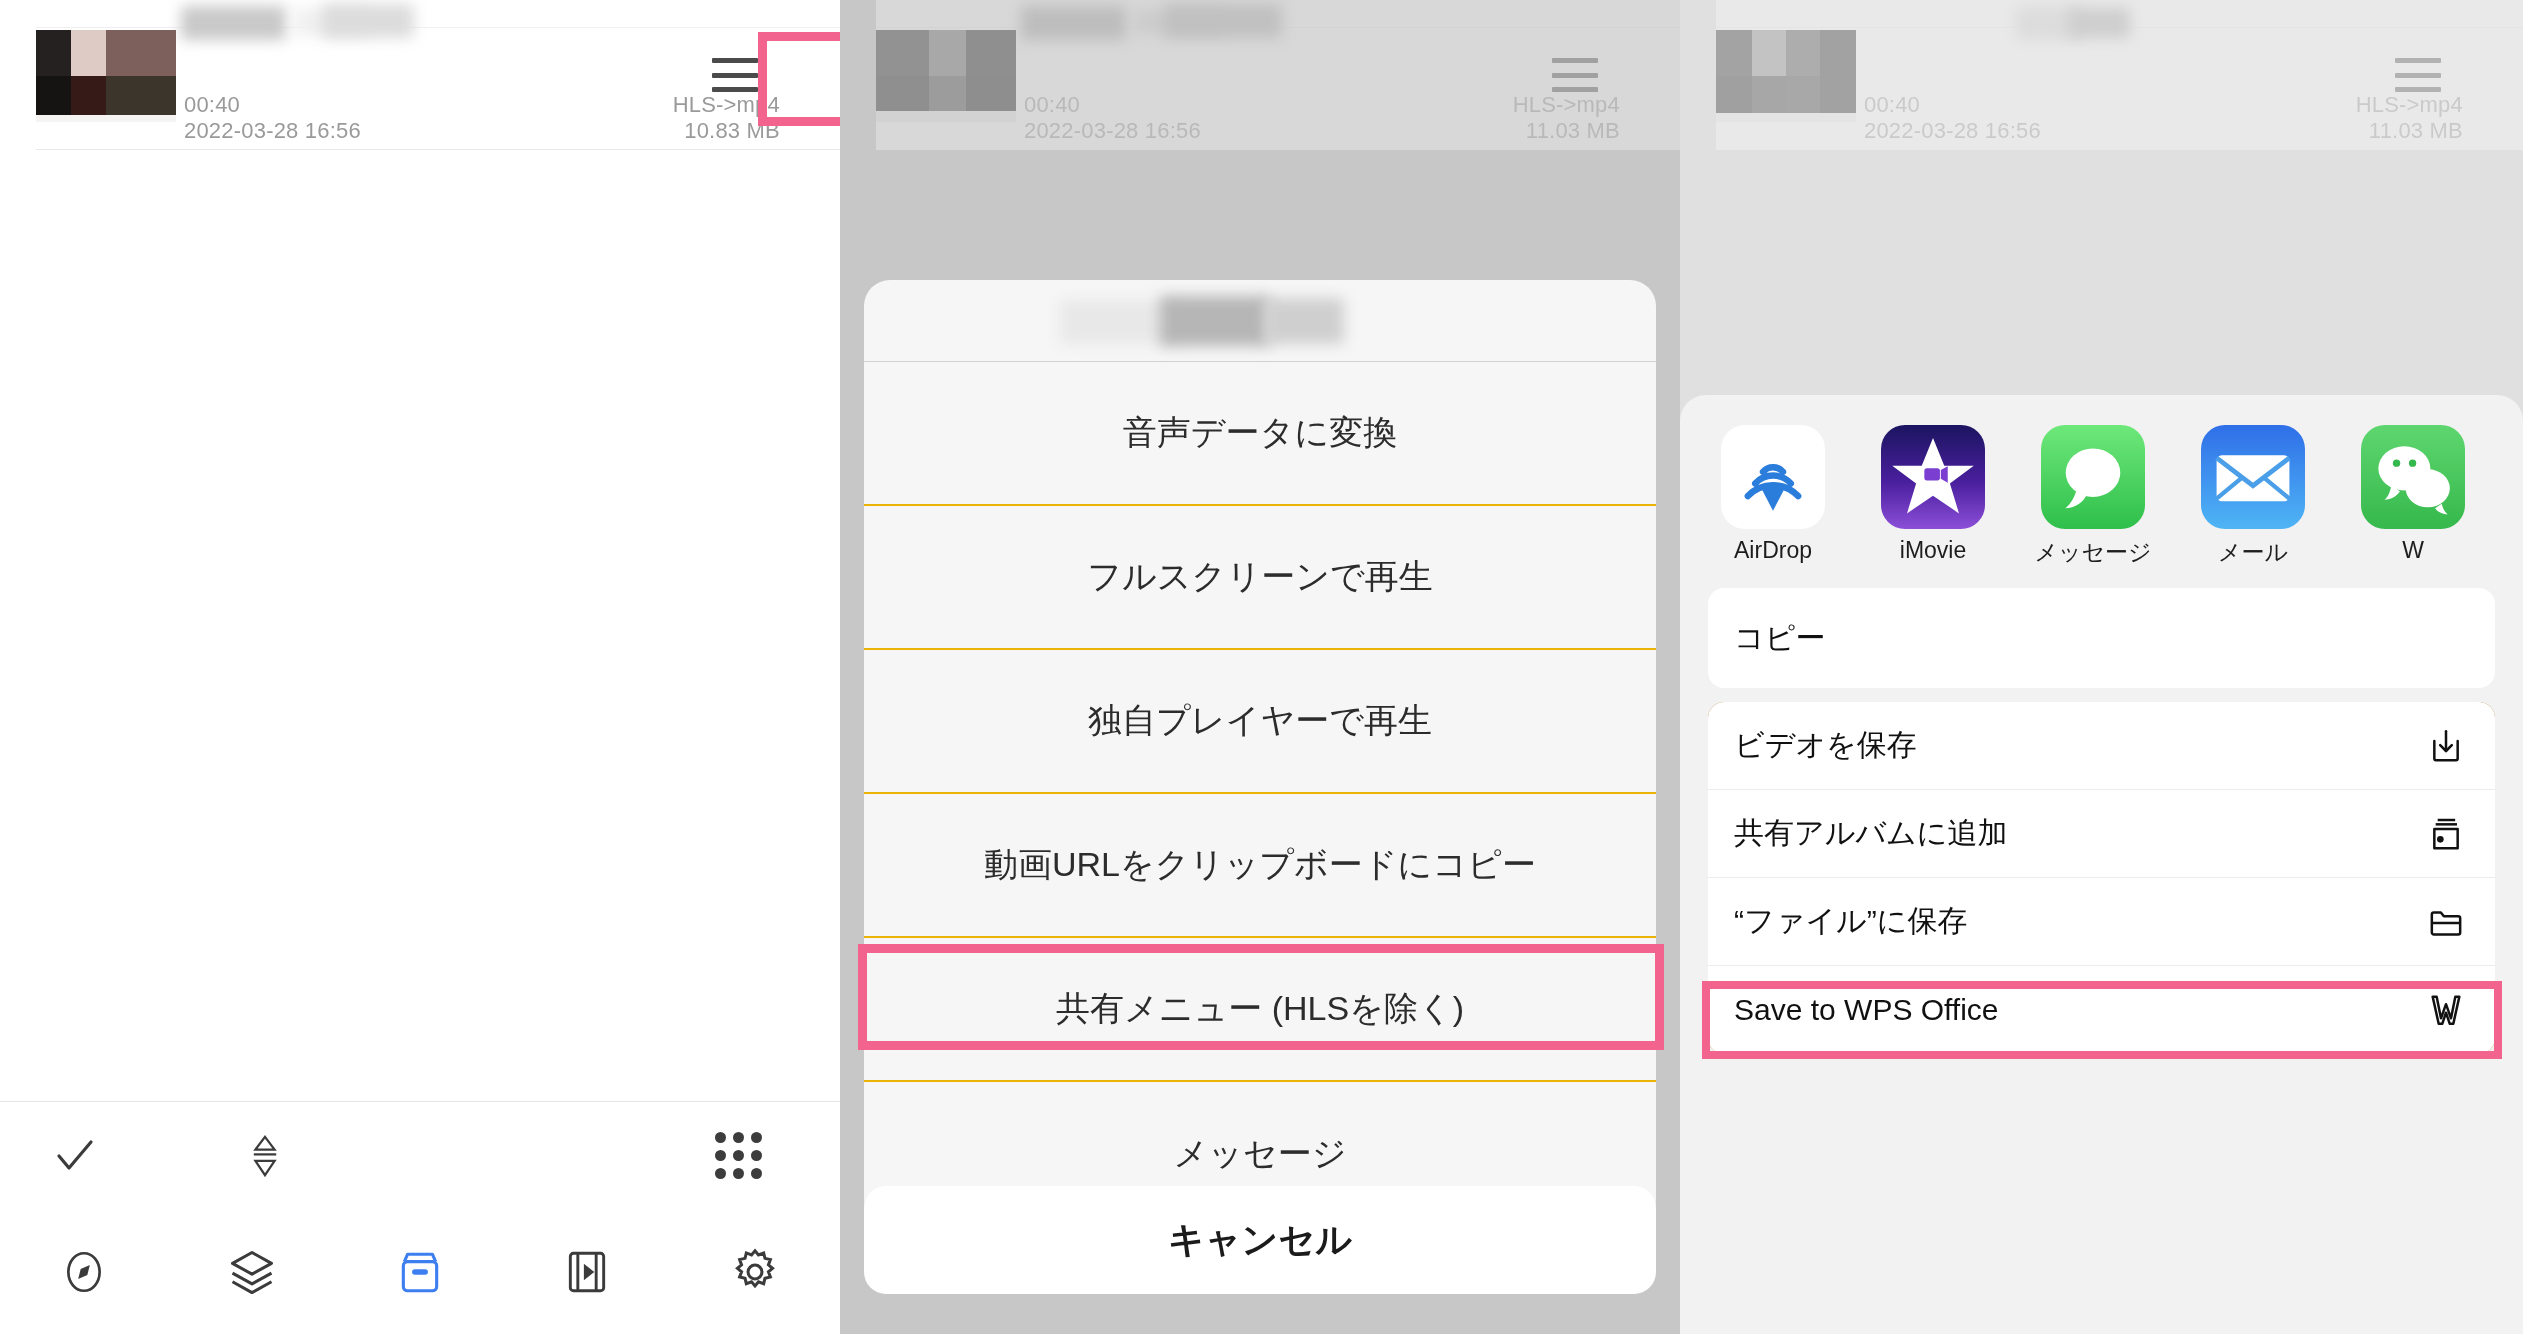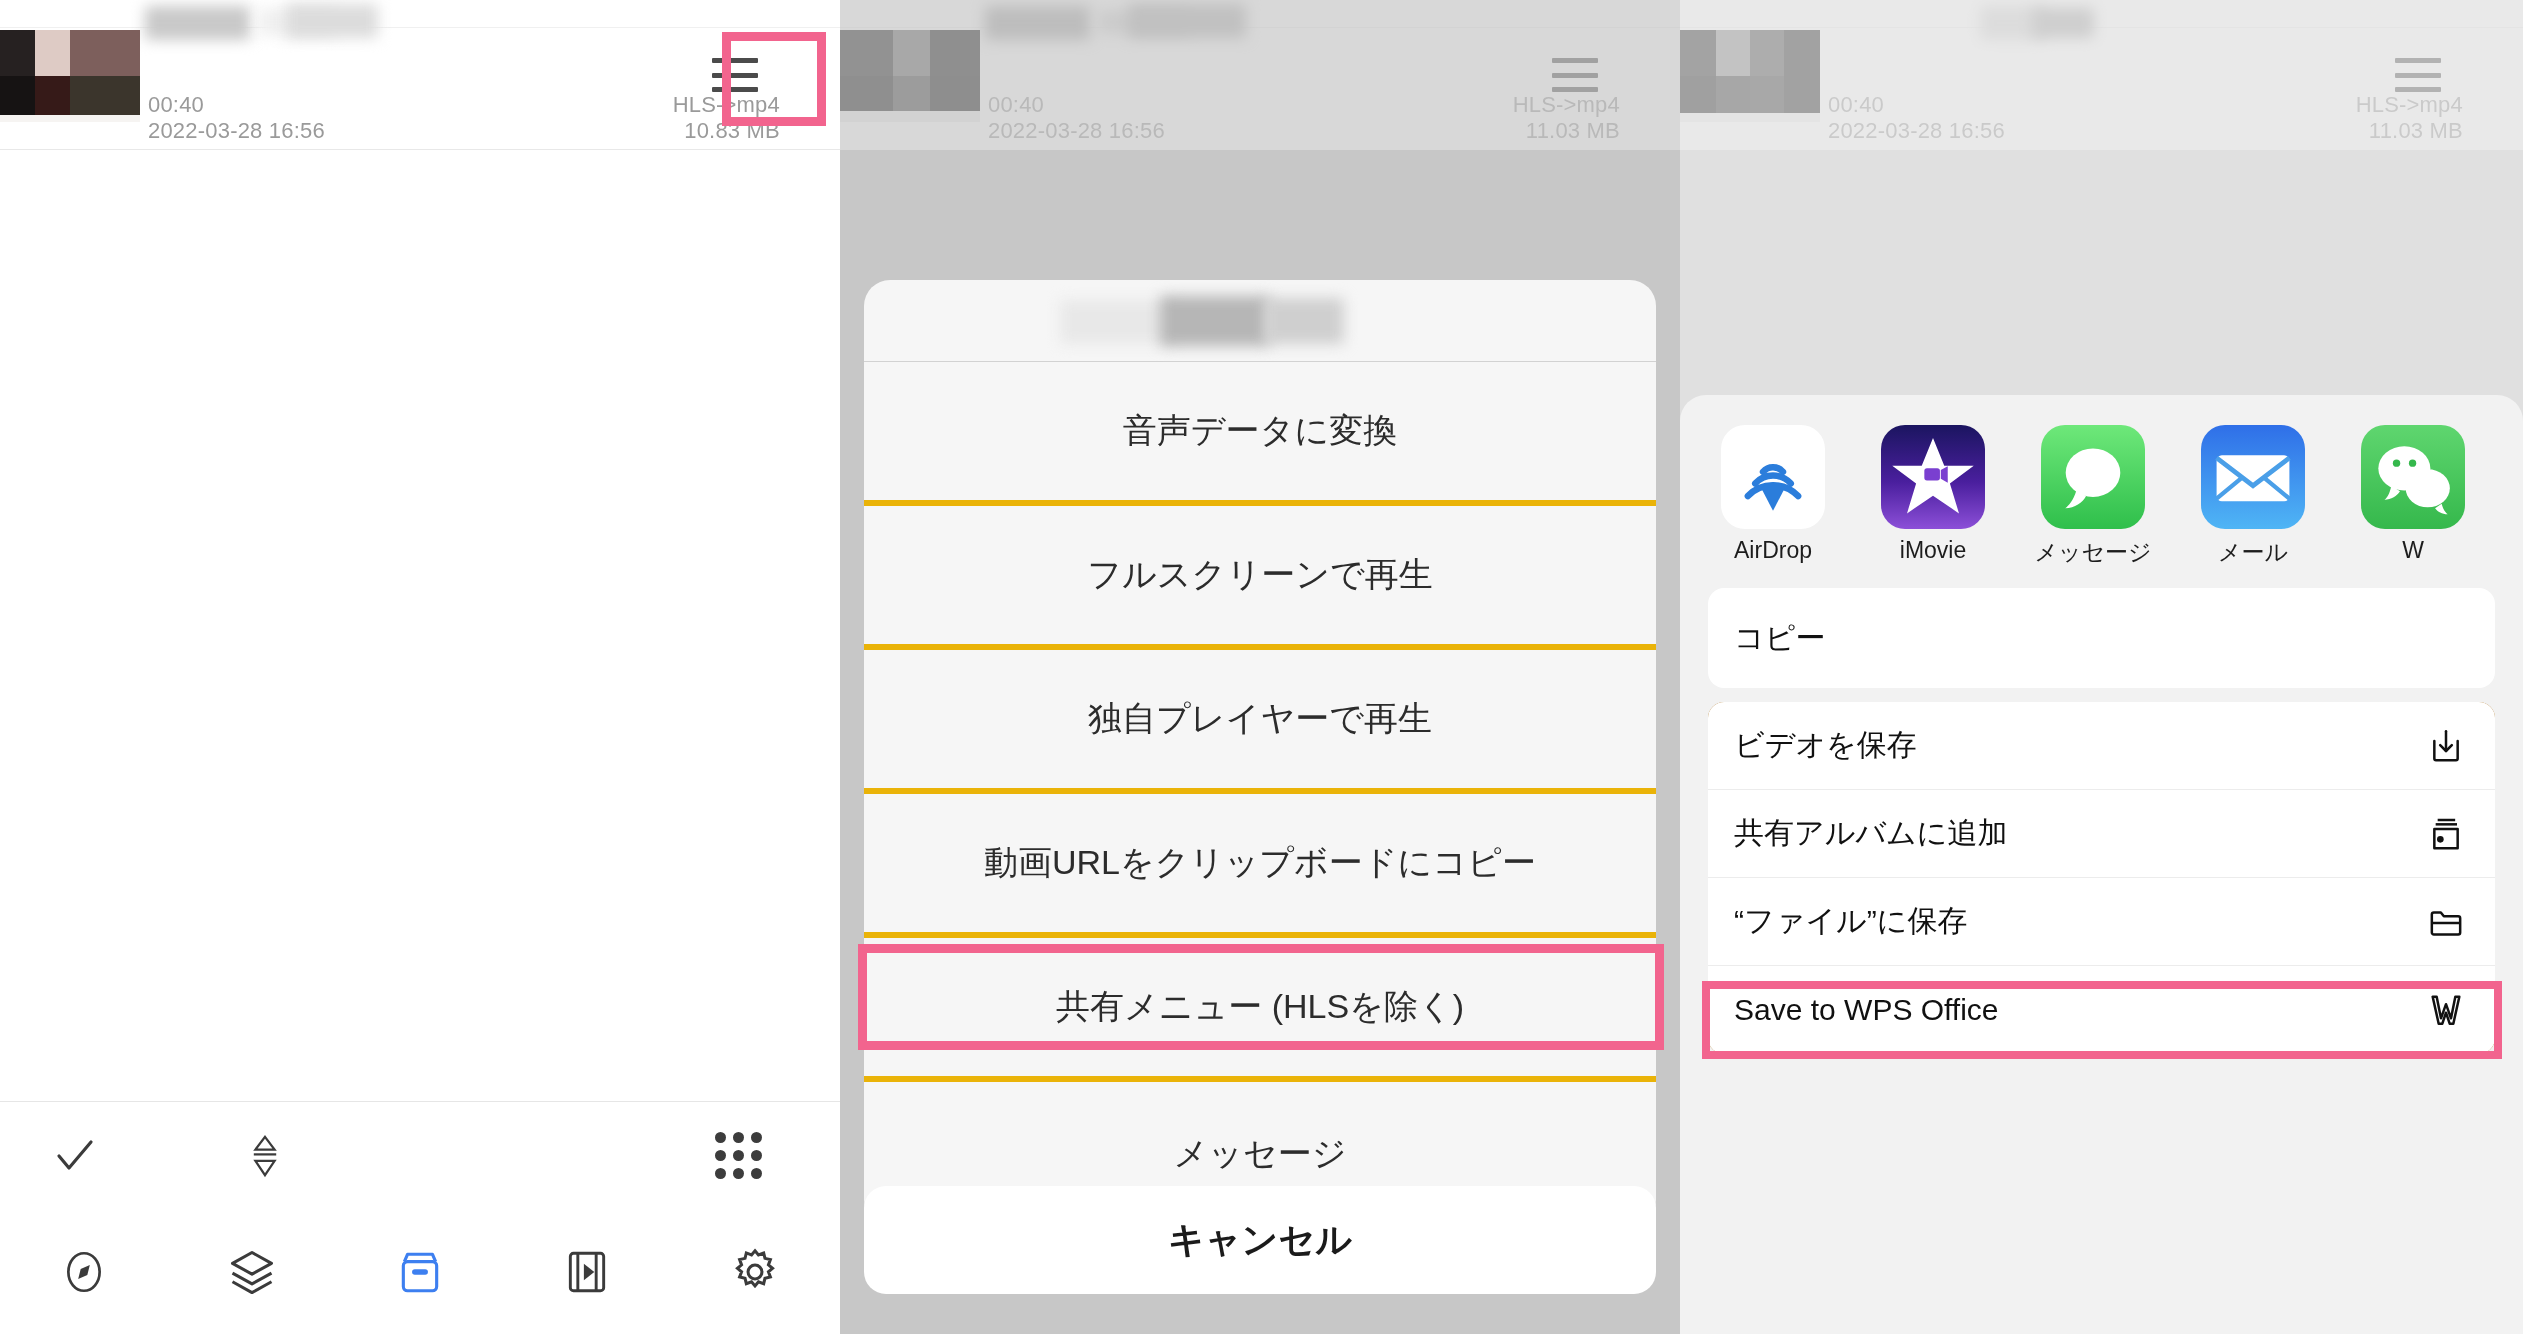--- a/index.html
+++ b/index.html
@@ -3,21 +3,21 @@
 <meta charset="utf-8">
 <style>
   * { box-sizing: border-box; margin: 0; padding: 0; }
   html, body {
     width: 2523px; height: 1334px;
     font-family: "Liberation Sans", "DejaVu Sans", sans-serif;
     background: #ffffff;
     overflow: hidden;
   }
   .screens { display: flex; width: 2523px; height: 1334px; }
-  .panel { position: relative; height: 1334px; overflow: hidden; }
+  .panel { position: relative; height: 1334px; overflow: hidden; padding-left: 36px; }
   #panel-1 { width: 840px; background: #ffffff; }
   #panel-2 { width: 840px; background: #c7c7c7; }
   #panel-3 { width: 843px; background: #e0e0e0; }
 
   
   .filerow { position: relative; width: 100%; }
   .filerow .topbar {
     position: absolute; left: 0; top: 0; width: 100%; height: 28px;
     border-bottom: 1px solid rgba(0,0,0,.06);
   }
@@ -55,21 +55,21 @@
   
   #p2-row { height: 150px; opacity: .30; filter: grayscale(1); background:#fff; }
   #p2-sheet {
     position: absolute; left: 24px; top: 280px; width: 792px;
     border-radius: 26px; overflow: hidden;
     background: rgba(249,249,249,.94);
   }
   #p2-sheet .ahead { height: 82px; position: relative; border-bottom: 1px solid #d2d2d2; }
   .arow {
     height: 144px; display: flex; align-items: center; justify-content: center;
-    font-size: 34px; color: #2c2c2c; border-bottom: 6px solid #eab308;
+    font-size: 34px; color: #2c2c2c; border-bottom: 2px solid #eab308;
     position: relative; cursor: pointer;
   }
   .arow:last-child { border-bottom: none; }
   #p2-cancel {
     position: absolute; left: 24px; bottom: 40px; width: 792px; height: 108px;
     background: #fff; border-radius: 22px;
     display: flex; align-items: center; justify-content: center;
     font-size: 36px; font-weight: bold; color: #1b1b1b; cursor: pointer;
   }
   .ellipsis-hint { position: absolute; right: 18px; bottom: 6px; color:#6b6b6b; font-size: 26px; letter-spacing: 2px;}

